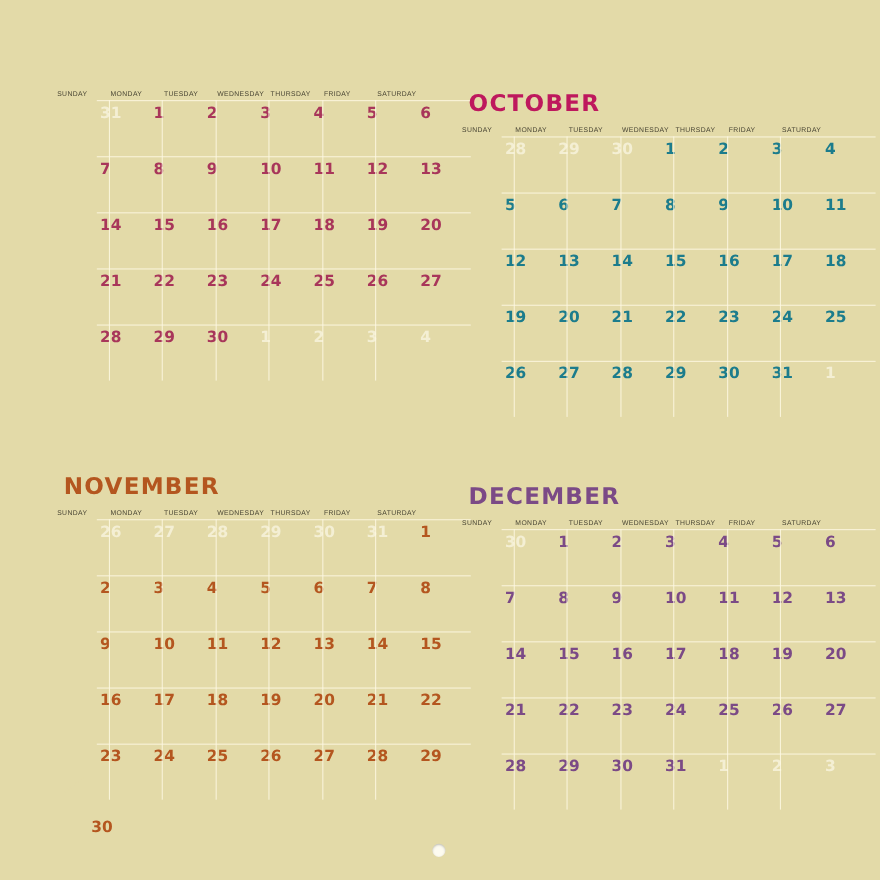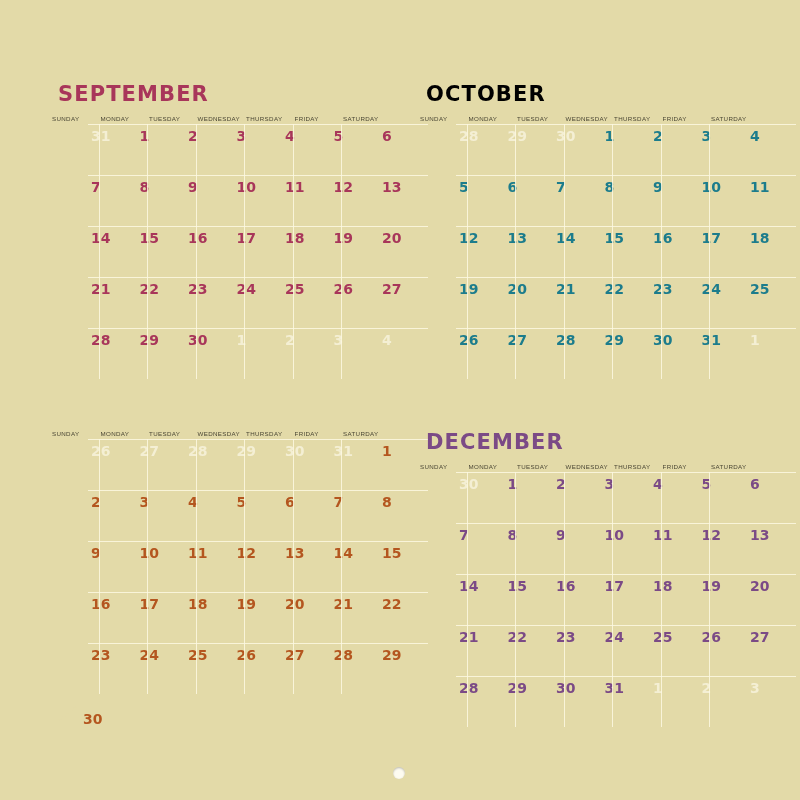--- a/index.html
+++ b/index.html
@@ -91,27 +91,27 @@
     background: #fdf8e2;
     opacity: 0.85;
   }
   .grid-body {
     position: relative;
   }
   
   .m-sep .month-title { color: #a8365a; }
   .m-sep .num { color: #a8365a; }
   .m-sep .num.out { color: #f4efd4; }
-  .m-oct .month-title { color: #000000; }
+  .m-oct .month-title { color: #be185d; }
   .m-oct .num { color: #1c7c8c; }
   .m-oct .num.out { color: #f4efd4; }
   .m-nov .month-title { color: #b4561f; }
   .m-nov .num { color: #b4561f; }
   .m-nov .num.out { color: #f4efd4; }
-  .m-dec .month-title { color: #7b4a86; }
+  .m-dec .month-title { color: #7b4a86; margin-top: 9px; }
   .m-dec .num { color: #7b4a86; }
   .m-dec .num.out { color: #f4efd4; }
 
   .punch-hole {
     position: absolute;
     left: 393px;
     top: 767px;
     width: 12px;
     height: 12px;
     border-radius: 50%;
@@ -130,21 +130,20 @@
 </head>
 <body>
 
 <div id="calendar-page">
 
   <div class="punch-hole"></div>
   <svg class="sep-mark" viewBox="0 0 22 16">
     <path d="M1 14 L18 1" stroke="#e3daa8" stroke-width="1.3" fill="none"></path>
   </svg>
 <div class="month-grid m-sep" style="left: 50px; top: 82px;">
-      <div class="month-title">SEPTEMBER</div>
       <div class="weekday-row">
         <div class="weekday-cell">SUNDAY</div>
         <div class="weekday-cell">MONDAY</div>
         <div class="weekday-cell">TUESDAY</div>
         <div class="weekday-cell">WEDNESDAY</div>
         <div class="weekday-cell">THURSDAY</div>
         <div class="weekday-cell">FRIDAY</div>
         <div class="weekday-cell">SATURDAY</div>
       </div>
       <div class="grid-body">
@@ -264,20 +263,21 @@
           <div class="vline" style="left: 48.5px;"></div>
           <div class="vline" style="left: 97px;"></div>
           <div class="vline" style="left: 145.5px;"></div>
           <div class="vline" style="left: 194px;"></div>
           <div class="vline" style="left: 242.5px;"></div>
           <div class="vline" style="left: 291px;"></div>
         </div>
       </div>
     </div>
     <div class="month-grid m-nov" style="left: 50px; top: 430px;">
+      <div class="month-title">NOVEMBER</div>
       <div class="weekday-row">
         <div class="weekday-cell">SUNDAY</div>
         <div class="weekday-cell">MONDAY</div>
         <div class="weekday-cell">TUESDAY</div>
         <div class="weekday-cell">WEDNESDAY</div>
         <div class="weekday-cell">THURSDAY</div>
         <div class="weekday-cell">FRIDAY</div>
         <div class="weekday-cell">SATURDAY</div>
       </div>
       <div class="grid-body">

